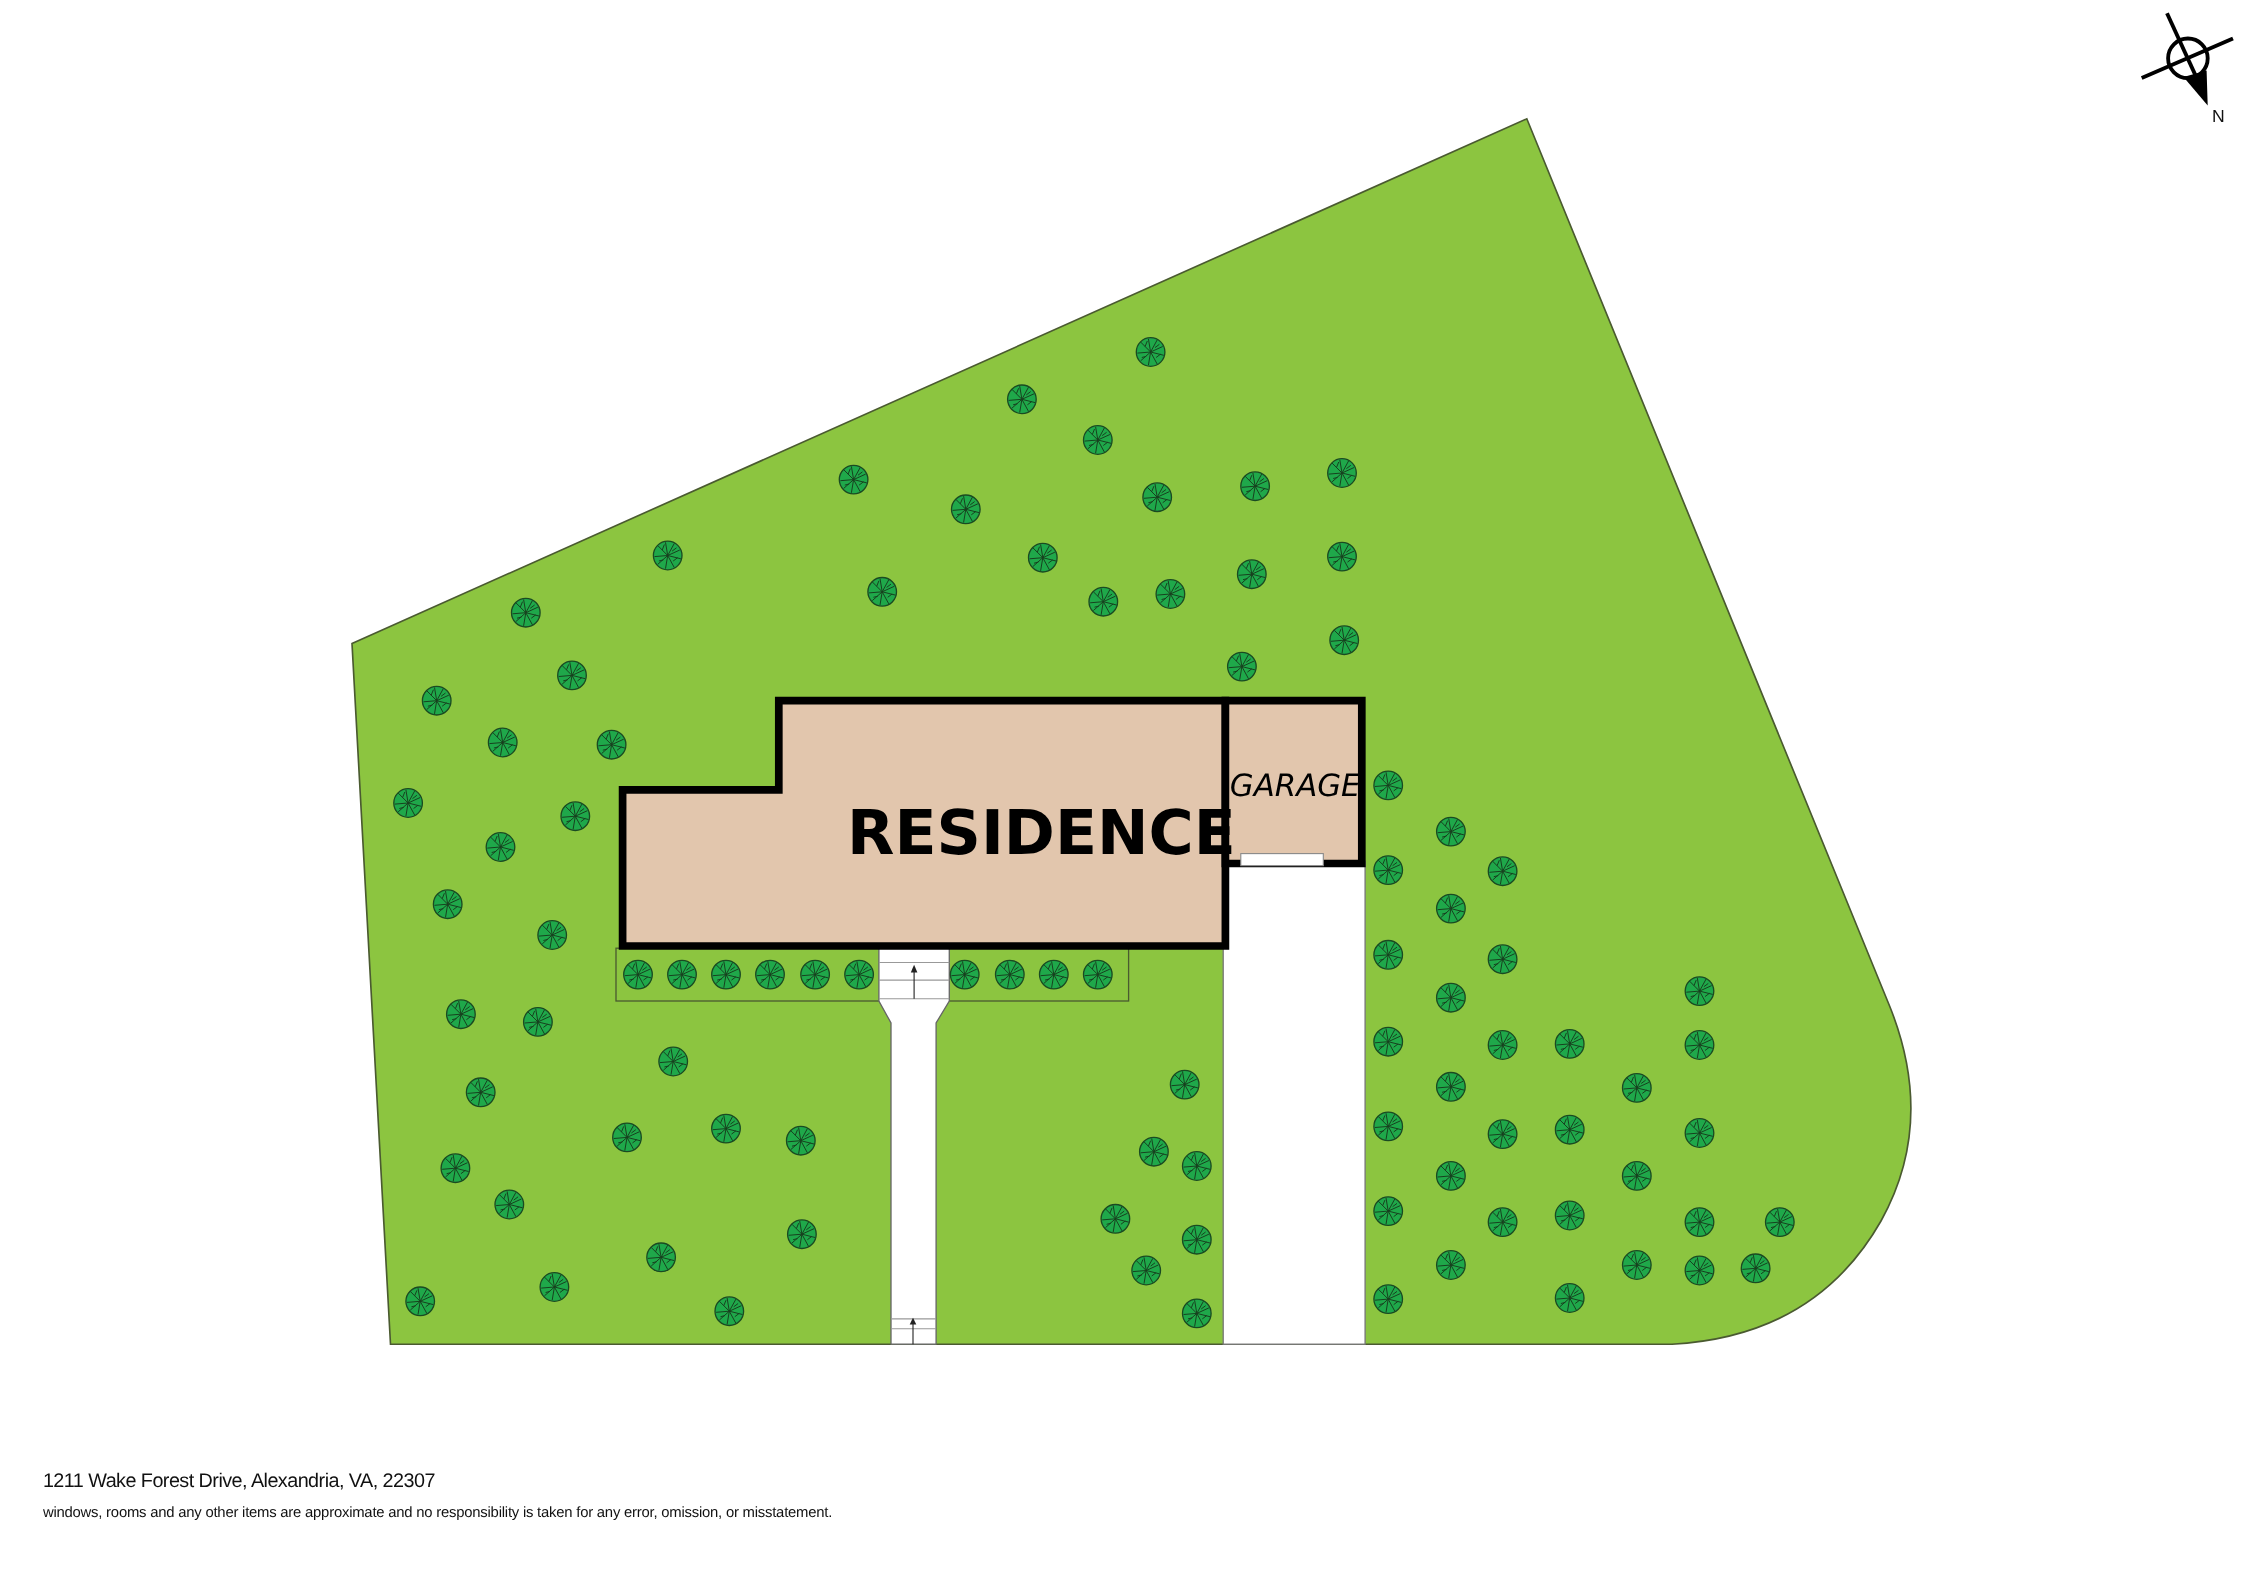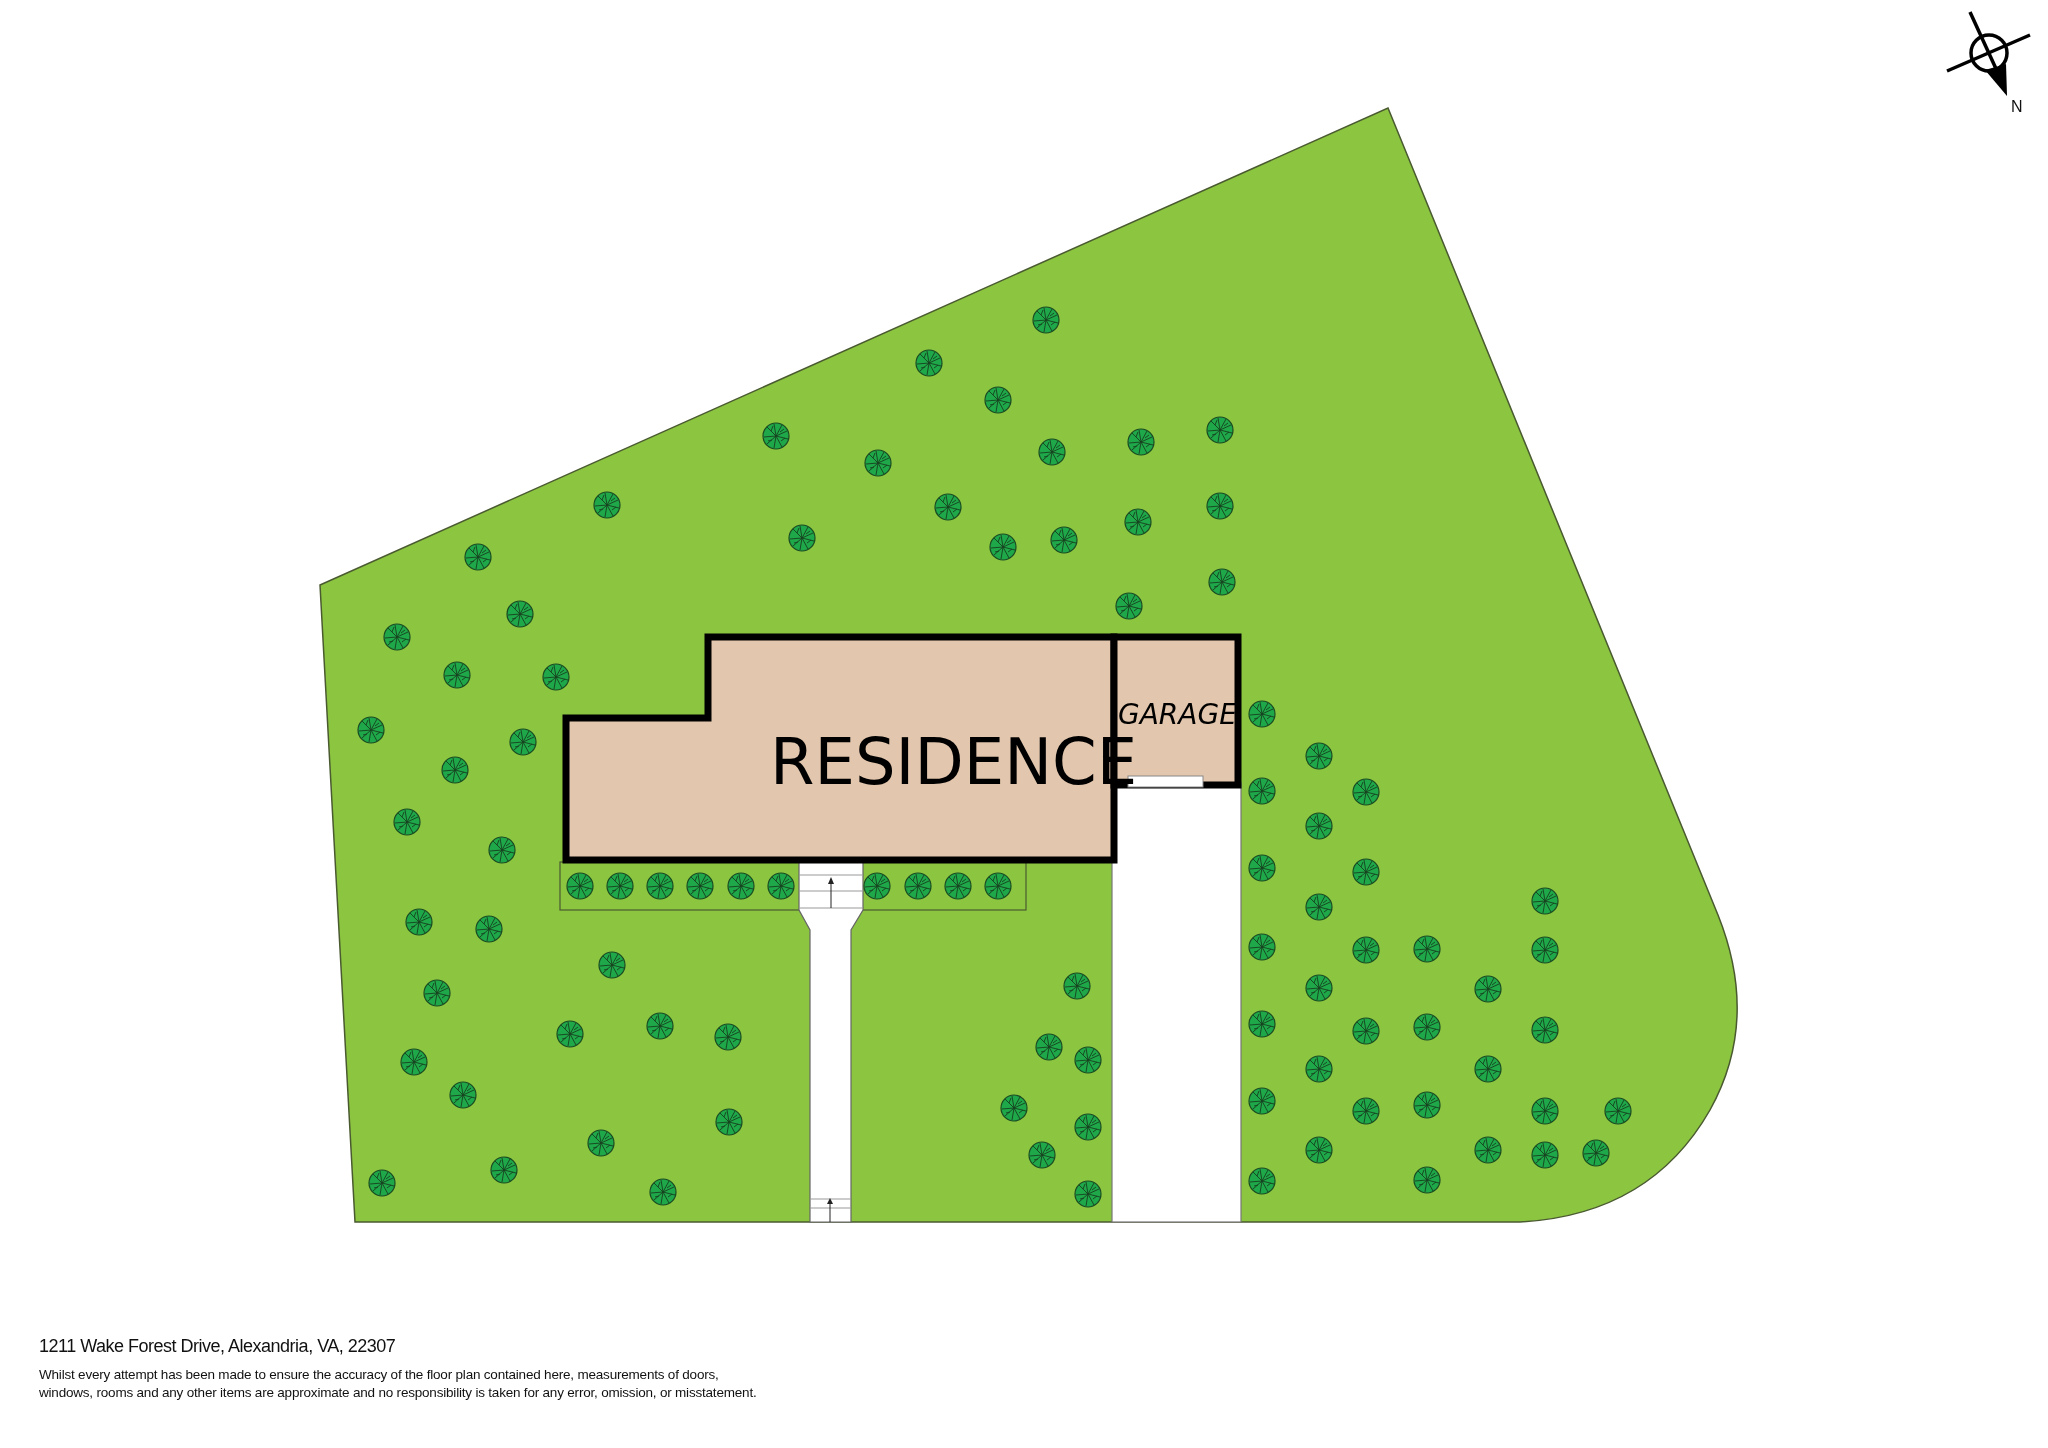--- a/index.html
+++ b/index.html
@@ -3,21 +3,21 @@
   <meta charset="utf-8">
   <style>
     html, body { margin: 0; padding: 0; background: #ffffff; }
     body { width: 2048px; height: 1448px; position: relative; overflow: hidden; font-family: "Liberation Sans", sans-serif; }
     #site-plan { position: absolute; left: 0; top: 0; width: 2048px; height: 1448px; }
     .footer { position: absolute; left: 39px; top: 1330px; color: #111; }
     .footer .address { font-family: "Liberation Sans", sans-serif; font-size: 18px; letter-spacing: -0.5px; line-height: 32px; margin: 0 0 4px 0; }
     .footer .disclaimer { font-family: "Liberation Sans", sans-serif; font-size: 13.5px; line-height: 18px; margin: 0; letter-spacing: -0.2px; }
     .compass-label { position: absolute; left: 2011px; top: 98px; font-size: 16px; color: #111; font-family: "Liberation Sans", sans-serif; }
     .room-label { position: absolute; color: #000; font-family: "DejaVu Sans", sans-serif; pointer-events: none; }
-    .room-residence { left: 770px; top: 725px; font-size: 64px; letter-spacing: 0px; }
+    .room-residence { left: 770px; top: 725px; font-size: 56px; letter-spacing: 0px; font-weight: bold; }
     .room-garage { left: 1118px; top: 698px; font-size: 28px; font-style: italic; }
   </style>
 </head>
 <body>
 
 <svg id="site-plan" width="2048" height="1448" viewBox="0 0 2048 1448" xmlns="http://www.w3.org/2000/svg">
   <defs>
     <g id="tree">
       <circle r="13" fill="#1fa84a" stroke="#1a4a22" stroke-width="1.2"></circle>
       <path d="M0,0 L-9,-9 M0,0 L-2,-12 M0,0 L6,-11 M0,0 L11,-5 M0,0 L12,3 M0,0 L6,11 M0,0 L-2,12 M0,0 L-9,8 M0,0 L-12,1 M-5,-5 L-3,-10 M5,5 L9,2 M-4,4 L-8,5 M4,-4 L8,-7" stroke="#17401e" stroke-width="0.9" fill="none"></path>
@@ -151,15 +151,14 @@
     <path d="M1985,70 L2006,64 L2007,96 Z" fill="#000"></path>
   </g>
 </svg>
 
 <div class="room-label room-residence">RESIDENCE</div>
 <div class="room-label room-garage">GARAGE</div>
 <div class="compass-label">N</div>
 
 <div class="footer">
   <p class="address">1211 Wake Forest Drive, Alexandria, VA, 22307</p>
-  <p class="disclaimer">Whilst every attempt has been made to ensure the accuracy of the floor plan contained here, measurements of doors,</p>
   <p class="disclaimer">windows, rooms and any other items are approximate and no responsibility is taken for any error, omission, or misstatement.</p>
 </div>
 
 </body></html>

